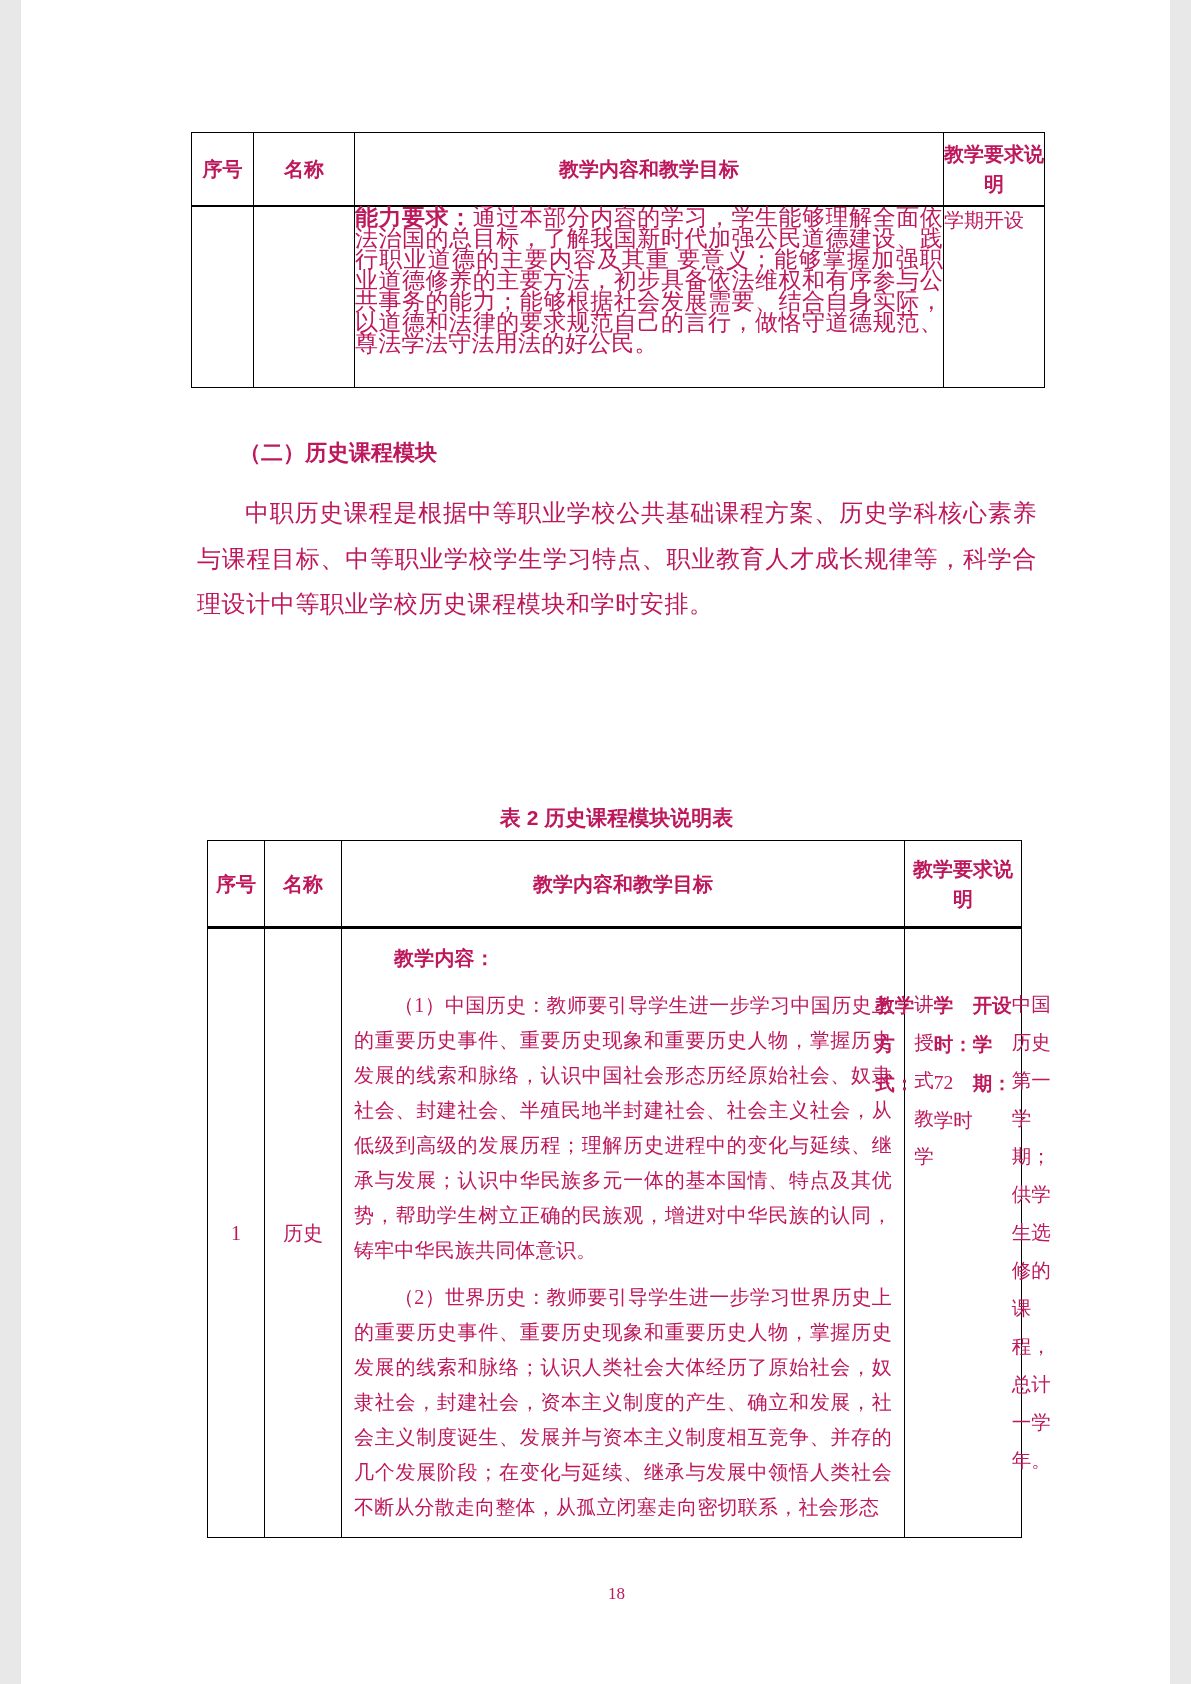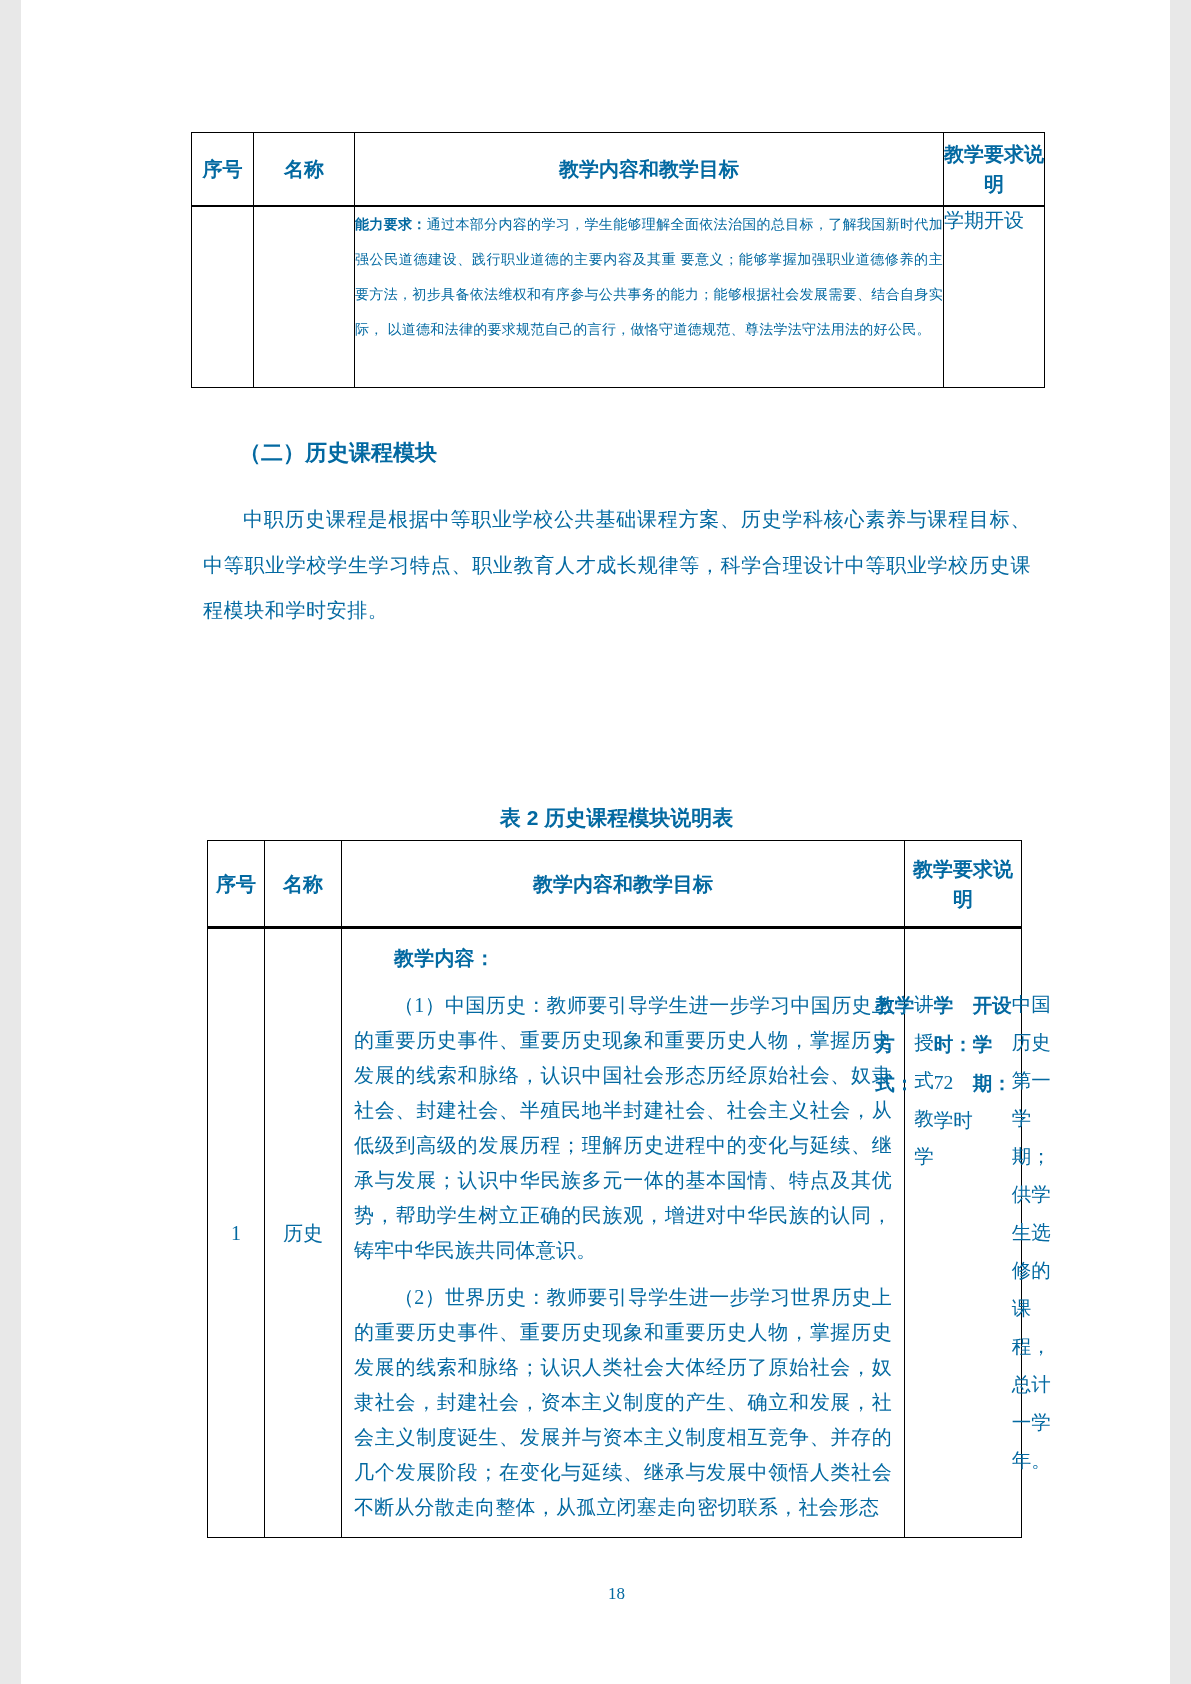--- a/index.html
+++ b/index.html
@@ -1,21 +1,21 @@
 <!DOCTYPE html>
 <html lang="zh"><head>
 <meta charset="utf-8">
 <style>
   html,body { margin:0; padding:0; background:#e8e8e8; }
   .page {
     position:relative;
     width:1149px; height:1684px;
     margin:0 auto;
     background:#ffffff;
-    color:#0369a1;
+    color:#be185d;
     font-family:"Liberation Serif","DejaVu Serif",serif;
     overflow:hidden;
   }
   
   table.tbl { border-collapse:collapse; table-layout:fixed; background:#fff; }
   table.tbl td { border:1.6px solid #000; box-sizing:border-box; padding:0; }
   .hdr {
     font-family:"Liberation Sans","DejaVu Sans",sans-serif;
     font-weight:bold; font-size:20px; text-align:center;
     vertical-align:middle; line-height:30px;
@@ -28,21 +28,21 @@
   .tbl2 { position:absolute; left:186px; top:840px; width:814px; }
   .tbl2 tr.hrow { height:87px; }
   .tbl2 tr.hrow td { border-bottom:3px solid #000; }
   .tbl2 tr.brow { height:585px; }
 
   td.center-cell { text-align:center; vertical-align:middle; font-size:20px; }
 
   
   td.t1-content { vertical-align:top; padding:5px 9px 4px 9px; }
   td.t1-content p {
-    margin:0; font-size:14px; line-height:35px;
+    margin:0; font-size:23px; line-height:21px;
     text-align:justify; word-break:break-all; letter-spacing:0.3px;
   }
   td.t1-content b, .blk-label {
     font-family:"Liberation Sans","DejaVu Sans",sans-serif; font-weight:bold;
   }
   td.t1-req { vertical-align:top; padding:6px 6px; font-size:20px; line-height:26px; word-break:break-all; }
 
   
   td.t2-content { vertical-align:top; padding:9px 10px 4px 10px; }
   td.t2-content p {
@@ -61,21 +61,21 @@
   
   .section-heading {
     position:absolute; left:206px; top:426px;
     font-family:"Liberation Sans","DejaVu Sans",sans-serif;
     font-weight:bold; font-size:22px; margin:12px;
   }
   .paras {
     position:absolute; left:168px; top:483px; width:856px;
   }
   .paras p {
-    margin:14px; font-size:20px; line-height:45.6px;
+    margin:8px; font-size:24px; line-height:45.6px;
     text-indent:2em; text-align:justify; word-break:break-all;
     letter-spacing:0.6px;
   }
   .tbl-caption {
     position:absolute; left:0; top:804px; width:1191px;
     text-align:center;
     font-family:"Liberation Sans","DejaVu Sans",sans-serif;
     font-weight:bold; font-size:21px;
   }
   .page-number {

